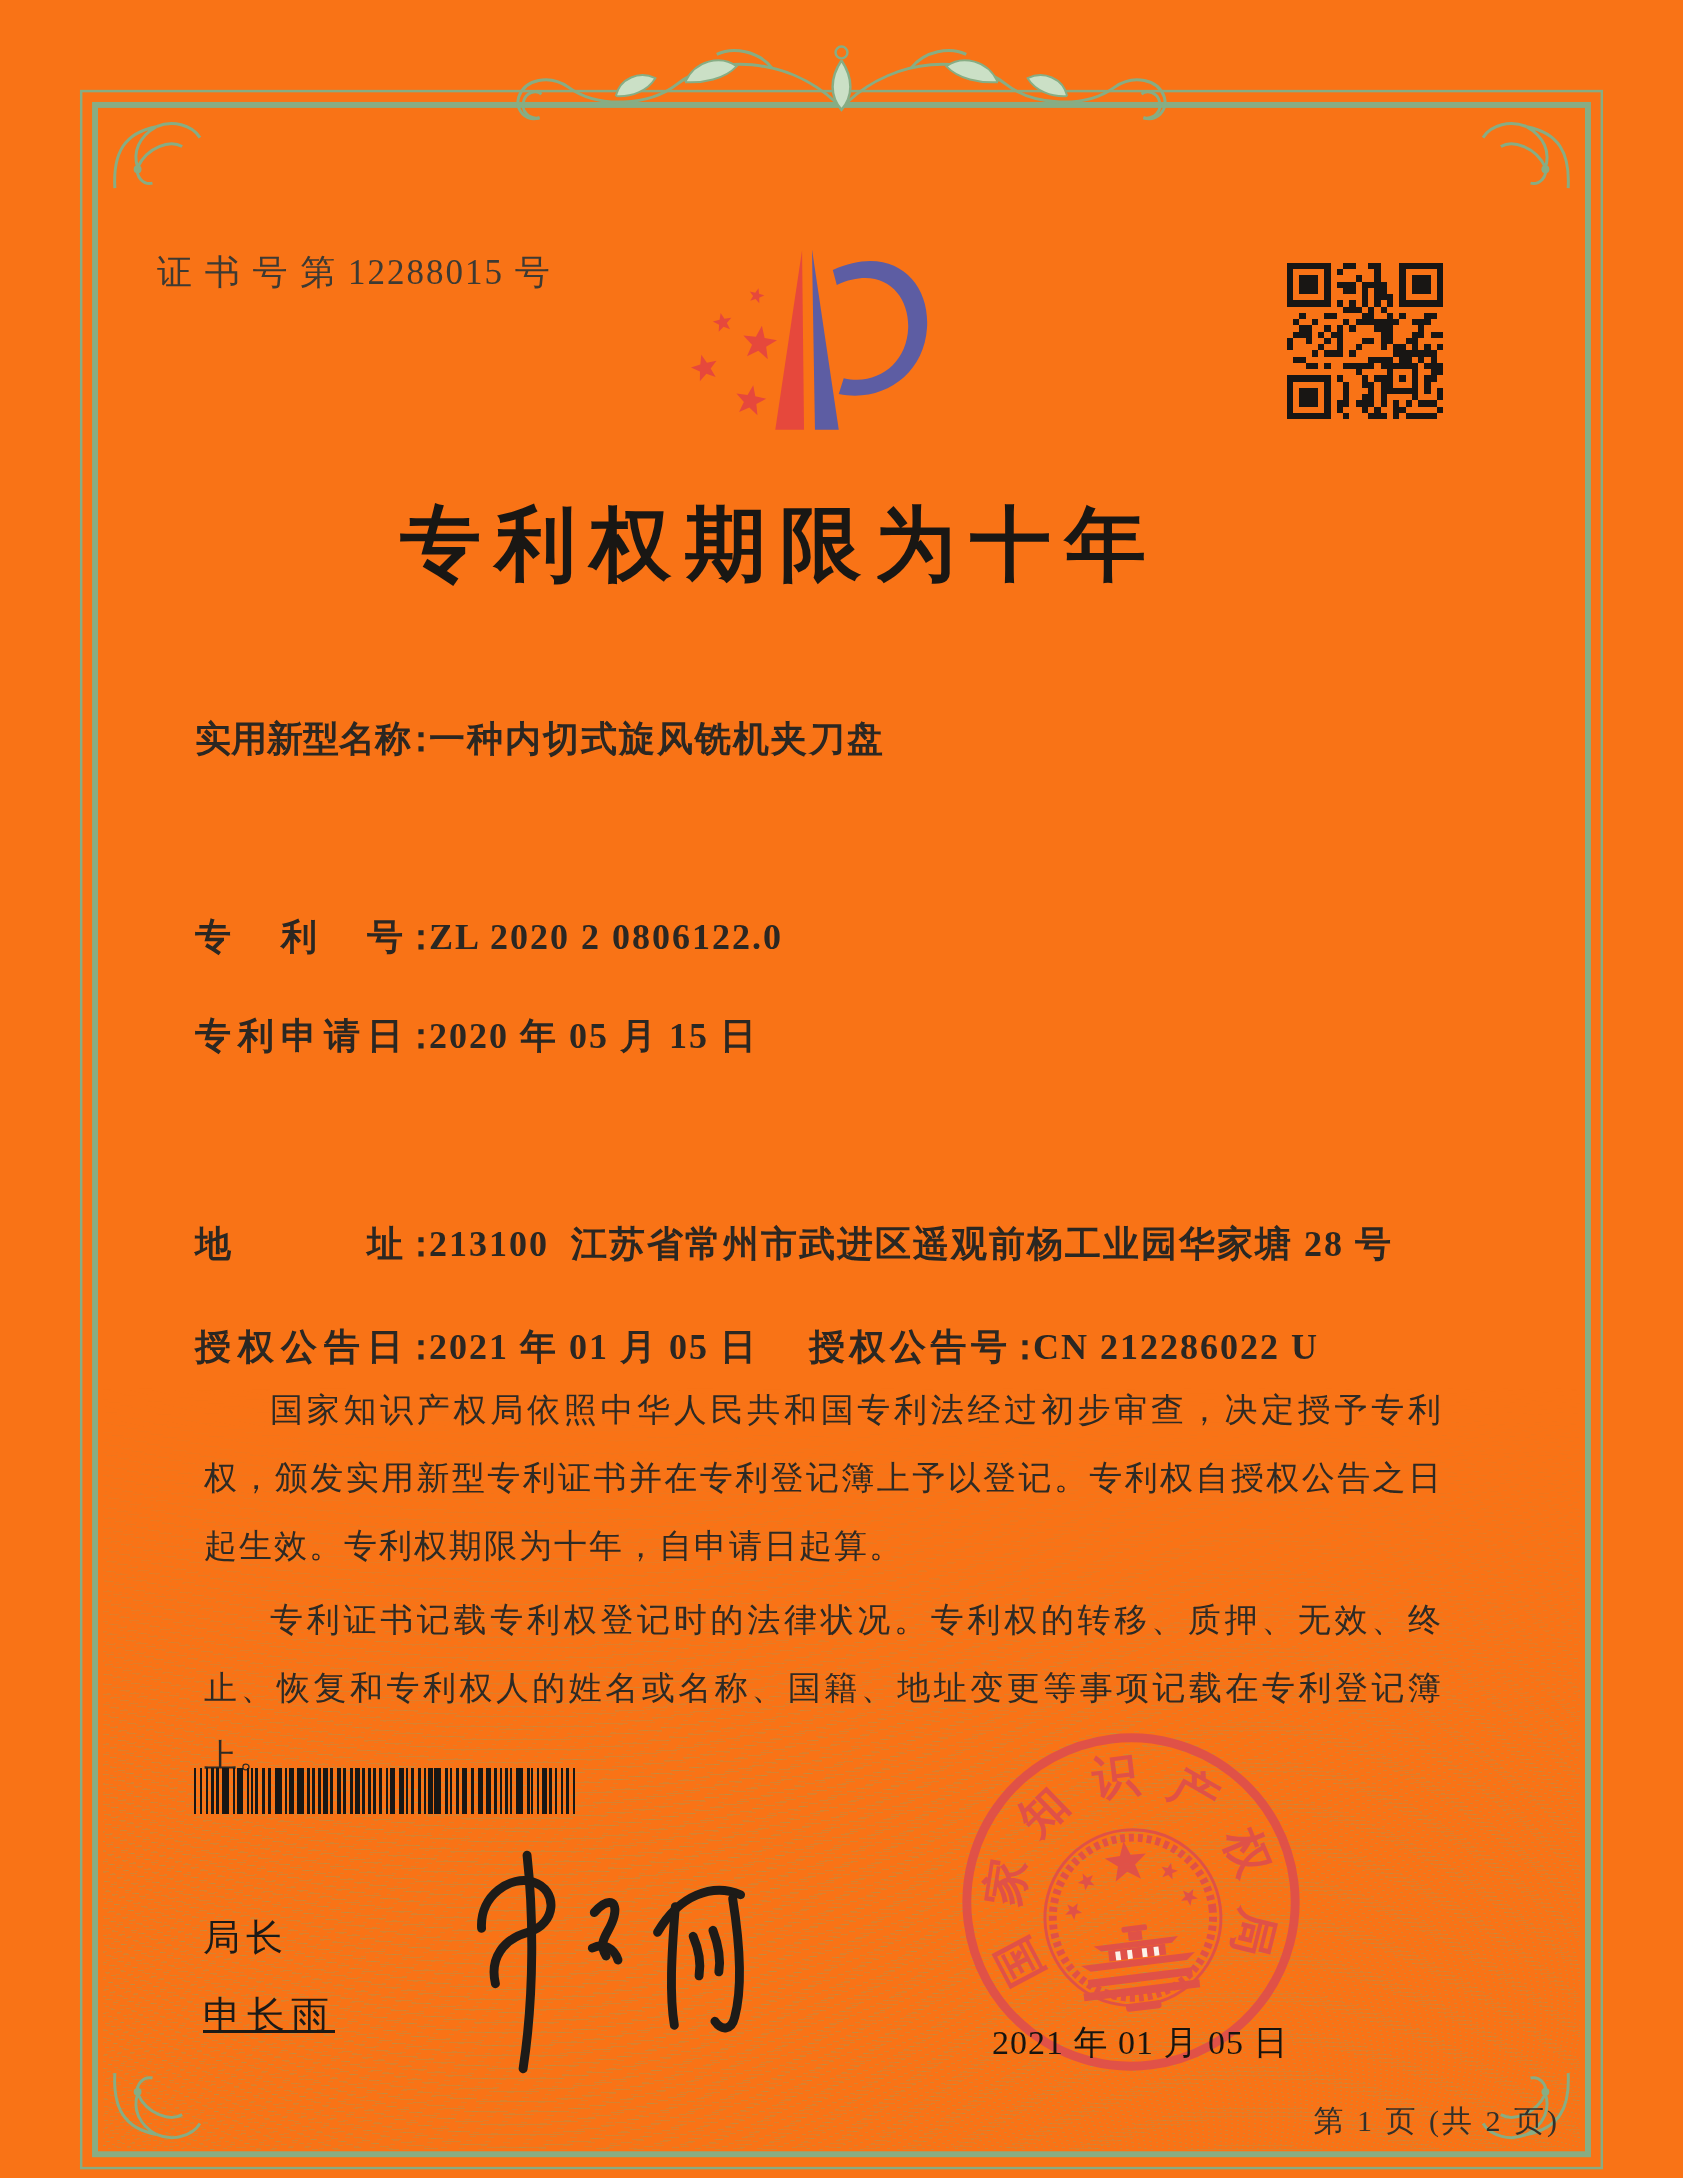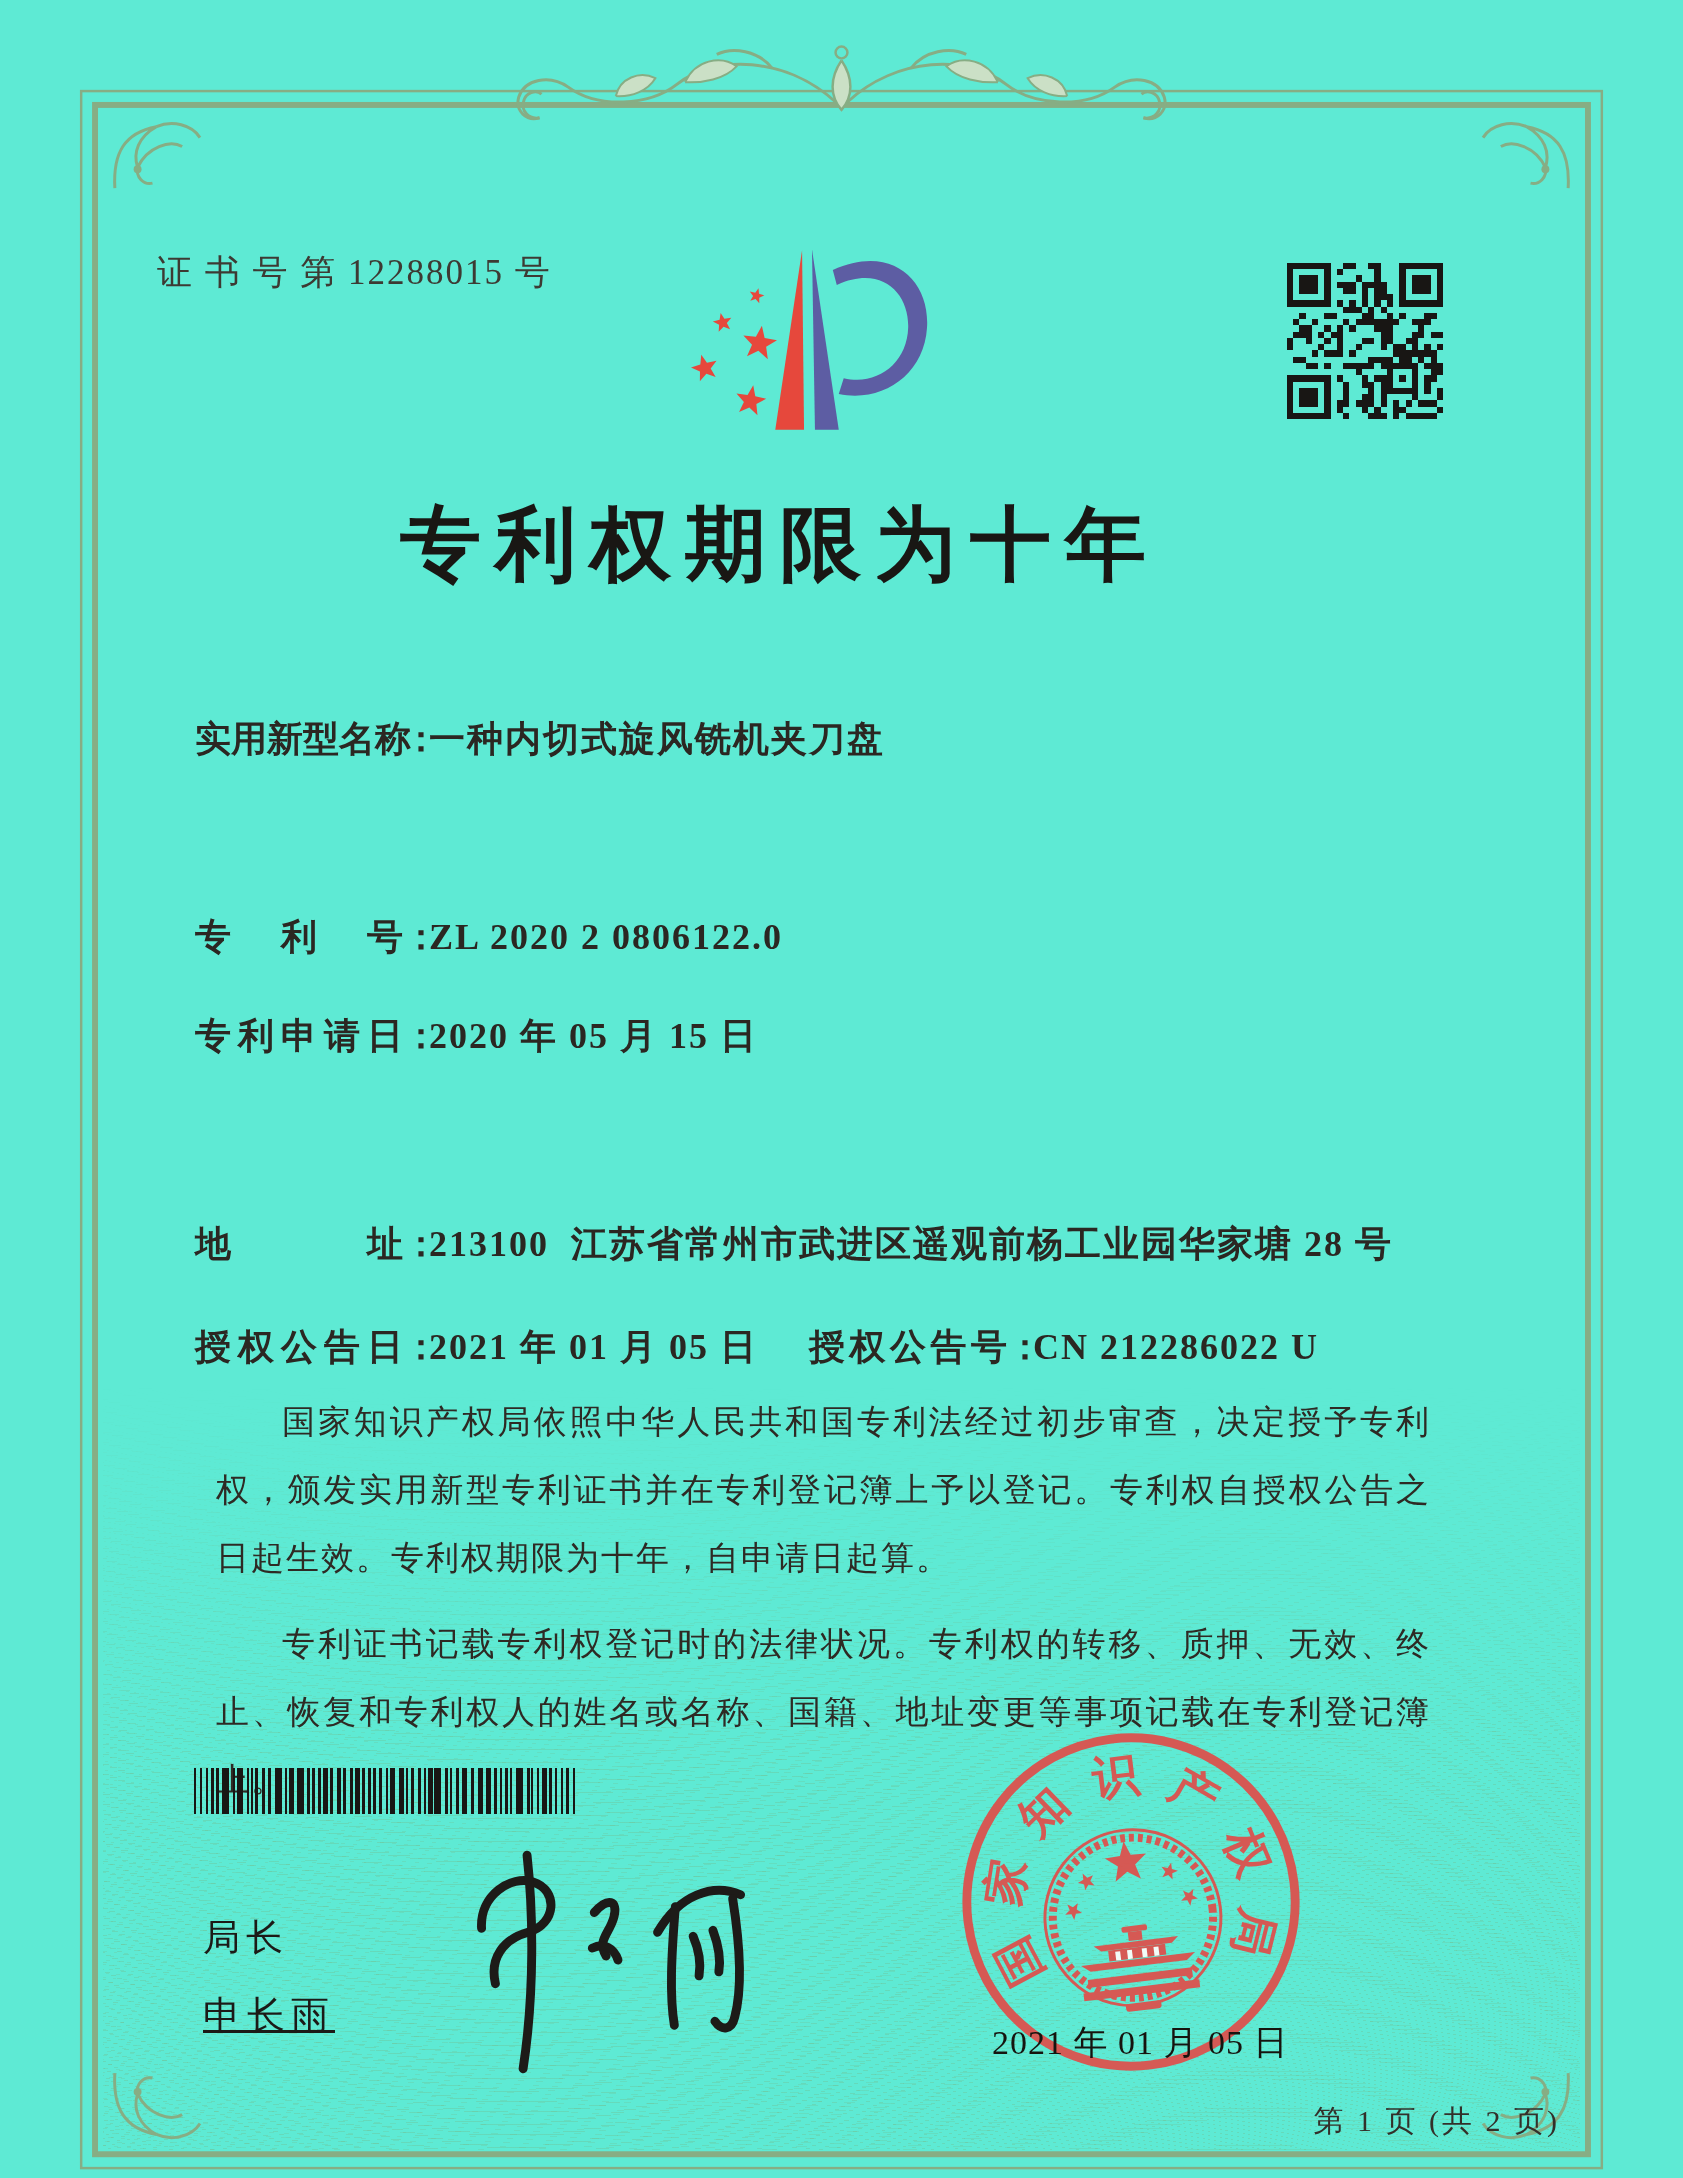--- a/index.html
+++ b/index.html
@@ -1,18 +1,18 @@
 <!DOCTYPE html>
 <html><head>
 <meta charset="utf-8">
 <style>
   html,body{margin:0;padding:0;background:#e9e9e9;}
   .page{
     position:relative; width:1683px; height:2178px; margin:0 auto;
-    background:#5eead4; overflow:hidden;
+    background:#f97316; overflow:hidden;
     font-family:"Liberation Serif","DejaVu Serif",serif;
     color:#2b2722;
   }
   
   .guilloche{
     position:absolute; left:103px; right:103px; top:1386px; bottom:28px;
     background:
       repeating-radial-gradient(ellipse 1683px 426px at 28% 132%, rgba(122,174,120,.28) 0 1.2px, transparent 1.2px 13px),
       repeating-radial-gradient(ellipse 1881px 515px at 78% -42%, rgba(122,174,120,.20) 0 1.2px, transparent 1.2px 15px);
     -webkit-mask-image:linear-gradient(to bottom, transparent, #000 52%);
@@ -32,21 +32,21 @@
   }
   .fcolon{display:inline-block; width:26px;}
   .fvalue{letter-spacing:2px; white-space:pre;}
   .field2{position:absolute; left:614px; top:0; white-space:nowrap;}
   .field2 .flabel{width:198px;}
   .body-text{
     left:198px; top:1370px; width:1251px;
     font-size:33px; line-height:68px; letter-spacing:2px;
     text-align:justify; color:#2e2a24;
   }
-  .body-text p{margin:18px; text-indent:2em;}
+  .body-text p{margin:6px; text-indent:2em;}
   .signer{font-family:"Liberation Sans","DejaVu Sans",sans-serif; color:#1c1a17;}
   .signer-title{left:203px; top:1913px; font-size:37px; letter-spacing:6px;}
   .signer-name{left:203px; top:1990px; font-size:38px; letter-spacing:6px;text-decoration:underline;}
   .seal-date{left:992px; top:2020px; font-size:34px; color:#16140f; letter-spacing:1px; white-space:pre; z-index:6;}
   .footer{left:0; width:1560px; top:2101px; text-align:right; font-size:30px; letter-spacing:3px; color:#33302a;}
   svg{display:block;}
   .seal-wrap{z-index:5;}
 </style>
 </head>
 <body>

